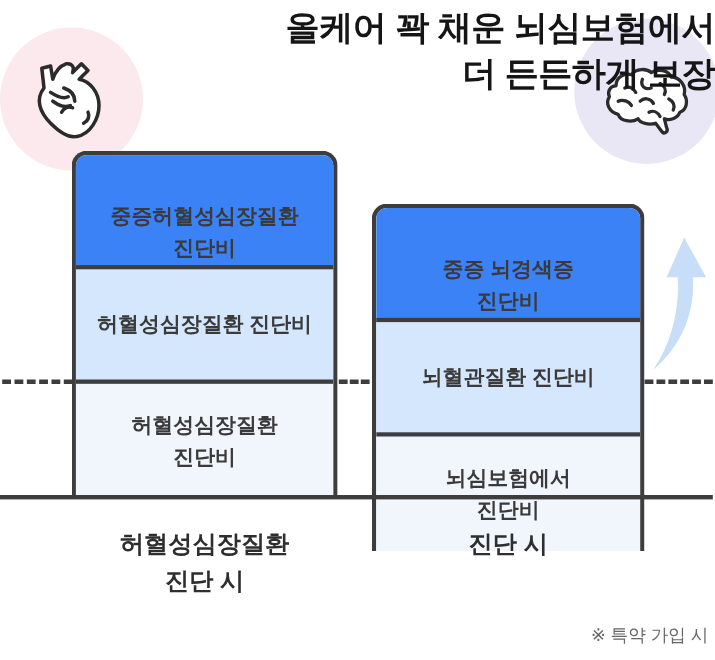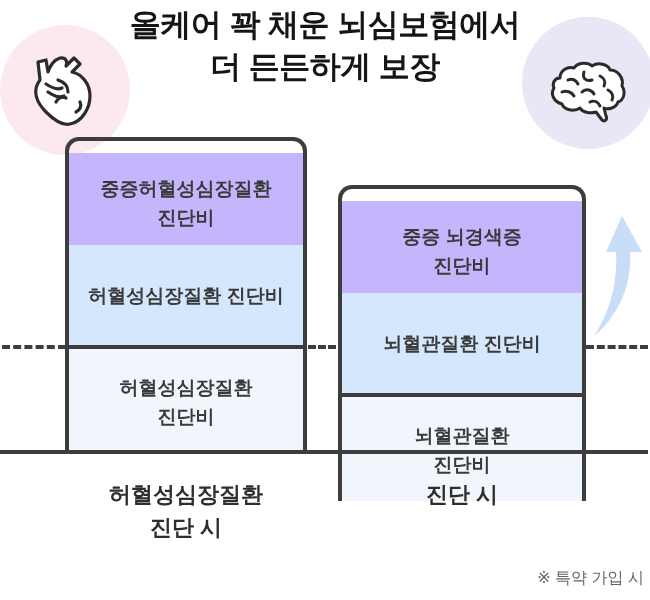--- a/index.html
+++ b/index.html
@@ -8,36 +8,36 @@
 
     .circle { position: absolute; border-radius: 50%; }
     .circle-heart { left: 0; top: 25px; width: 130px; height: 130px; background: #fce9ed; }
     .circle-brain { left: 522px; top: 17px; width: 132px; height: 132px; background: #e9e7f5; }
     .icon-svg { position: absolute; }
     .heart-svg { left: 28px; top: 50px; width: 74px; height: 80px; }
     .brain-svg { left: 546px; top: 58px; width: 84px; height: 68px; }
 
     .title { position: absolute; left: 0; top: 4px; width: 650px; text-align: center;
              font-size: 31px; font-weight: bold; line-height: 42px; color: #151515; letter-spacing: -0.5px; }
-    .title div { white-space: nowrap; }
+    .title div { white-space: nowrap; text-align: right; }
 
     .dashed-line { position: absolute; top: 345px; height: 0; border-top: 4px dashed #3d3d3d; }
     .dash-left { left: 2px; width: 64px; }
     .dash-mid { left: 308px; width: 28px; }
     .dash-right { left: 586px; width: 62px; }
 
     .baseline { position: absolute; left: 0; top: 450px; width: 648px; height: 4px; background: #3d3d3d; }
 
     .column { position: absolute; top: 137px; height: 316px; border: 4px solid #3d3d3d;
               border-radius: 14px 14px 0 0; overflow: hidden; border-bottom: none; }
     .col-left { left: 65px; width: 242px; }
     .col-right { left: 338px; width: 248px; margin-top: 48px; }
     .tier { position: absolute; left: 0; width: 100%; display: flex; align-items: center; justify-content: center;
             text-align: center; font-size: 19px; font-weight: bold; line-height: 29px; color: #3a3a3a; }
-    .tier-top { top: 12px; height: 104px; background: #c4b5fd; border-bottom: 4px solid #3d3d3d; }
+    .tier-top { top: 0; height: 104px; background: #3b82f6; border-bottom: 4px solid #3d3d3d; align-items: flex-end; }
     .tier-mid { top: 104px; height: 104px; background: #d4e7fd; border-bottom: 4px solid #3d3d3d; }
     .tier-bot { top: 208px; height: 105px; background: #f1f6fd; }
     .tier-text div { white-space: nowrap; }
 
     .arrow-svg { position: absolute; left: 588px; top: 212px; width: 58px; height: 128px; }
 
     .col-label { position: absolute; top: 478px; text-align: center; font-size: 22px; font-weight: bold;
                  line-height: 33px; color: #2e2e2e; }
     .col-label div { white-space: nowrap; }
     .label-left { left: 66px; width: 240px; }
@@ -107,21 +107,21 @@
       <div>진단비</div>
     </div>
   </div>
   <div class="tier tier-mid">
     <div class="tier-text">
       <div>뇌혈관질환 진단비</div>
     </div>
   </div>
   <div class="tier tier-bot">
     <div class="tier-text">
-      <div>뇌혈관질환</div>
+      <div>뇌심보험에서</div>
       <div>진단비</div>
     </div>
   </div>
 </div>
 
 <div class="baseline"></div>
 
 <svg class="arrow-svg" viewBox="0 0 58 128">
   <path d="M6 124 C22 100 30 70 28 40 L18 40 L34 4 L54 40 L42 40 C44 74 30 104 6 124 Z" fill="#c8ddf7"></path>
 </svg>

